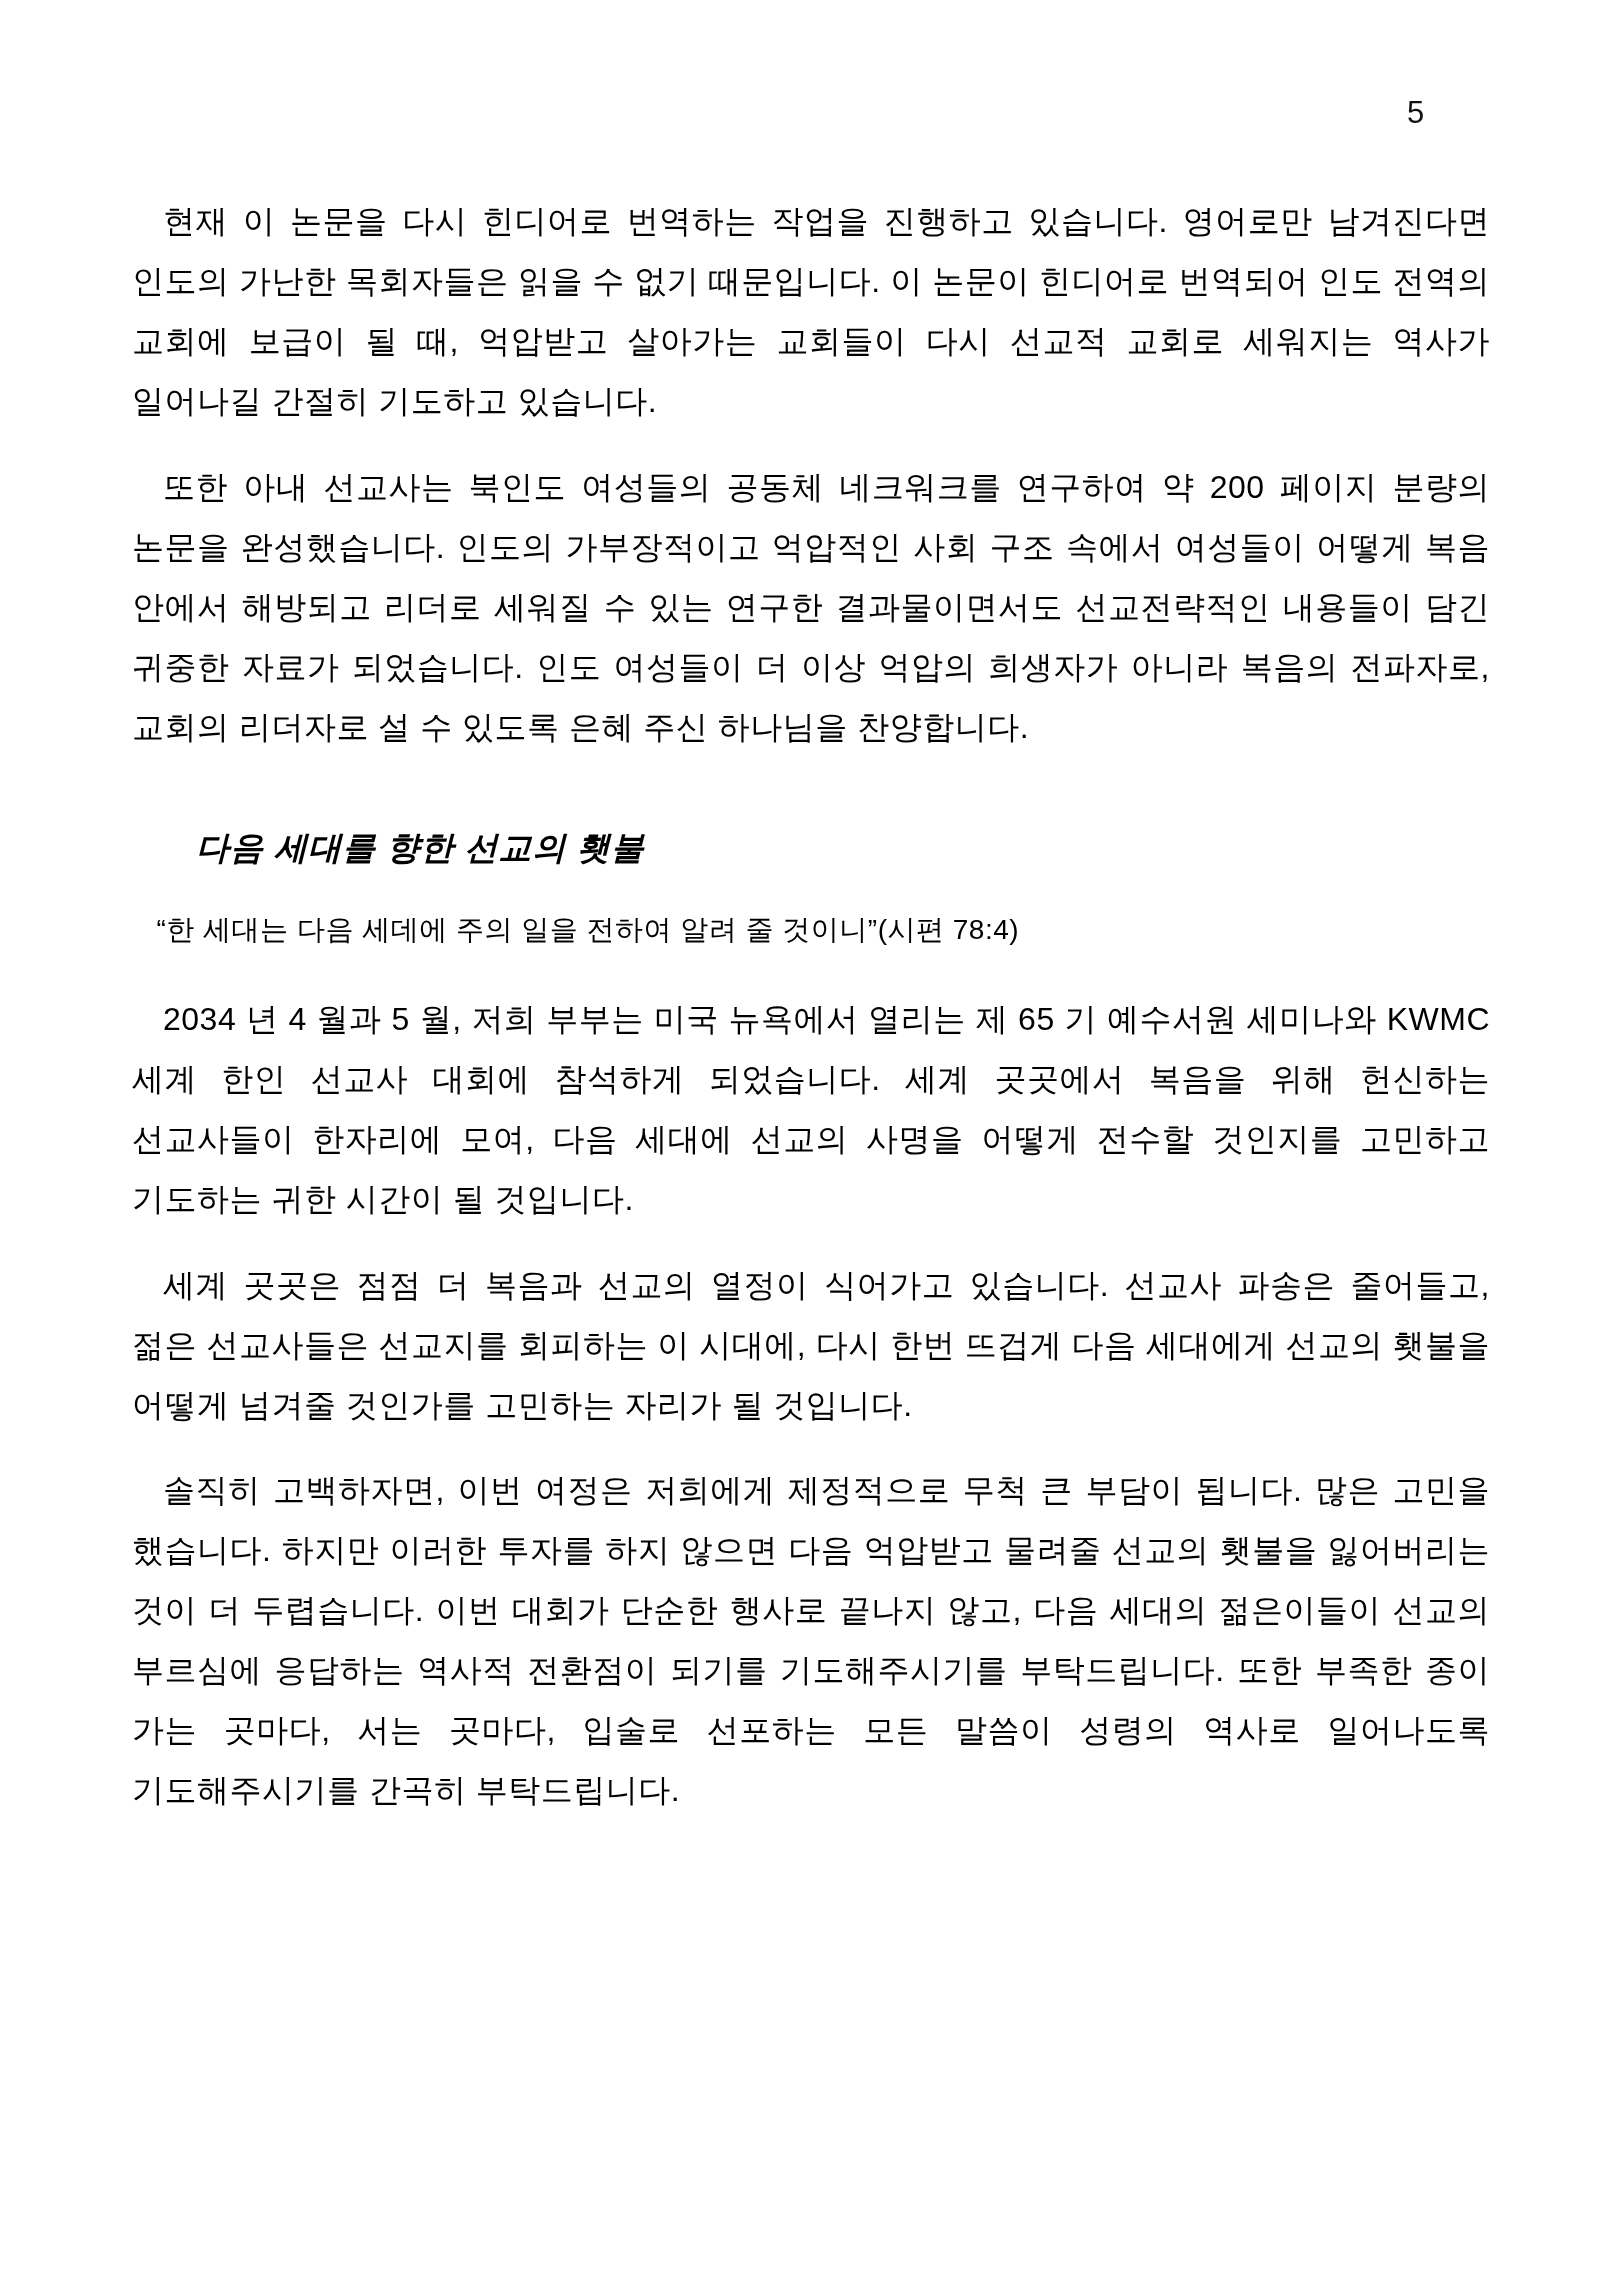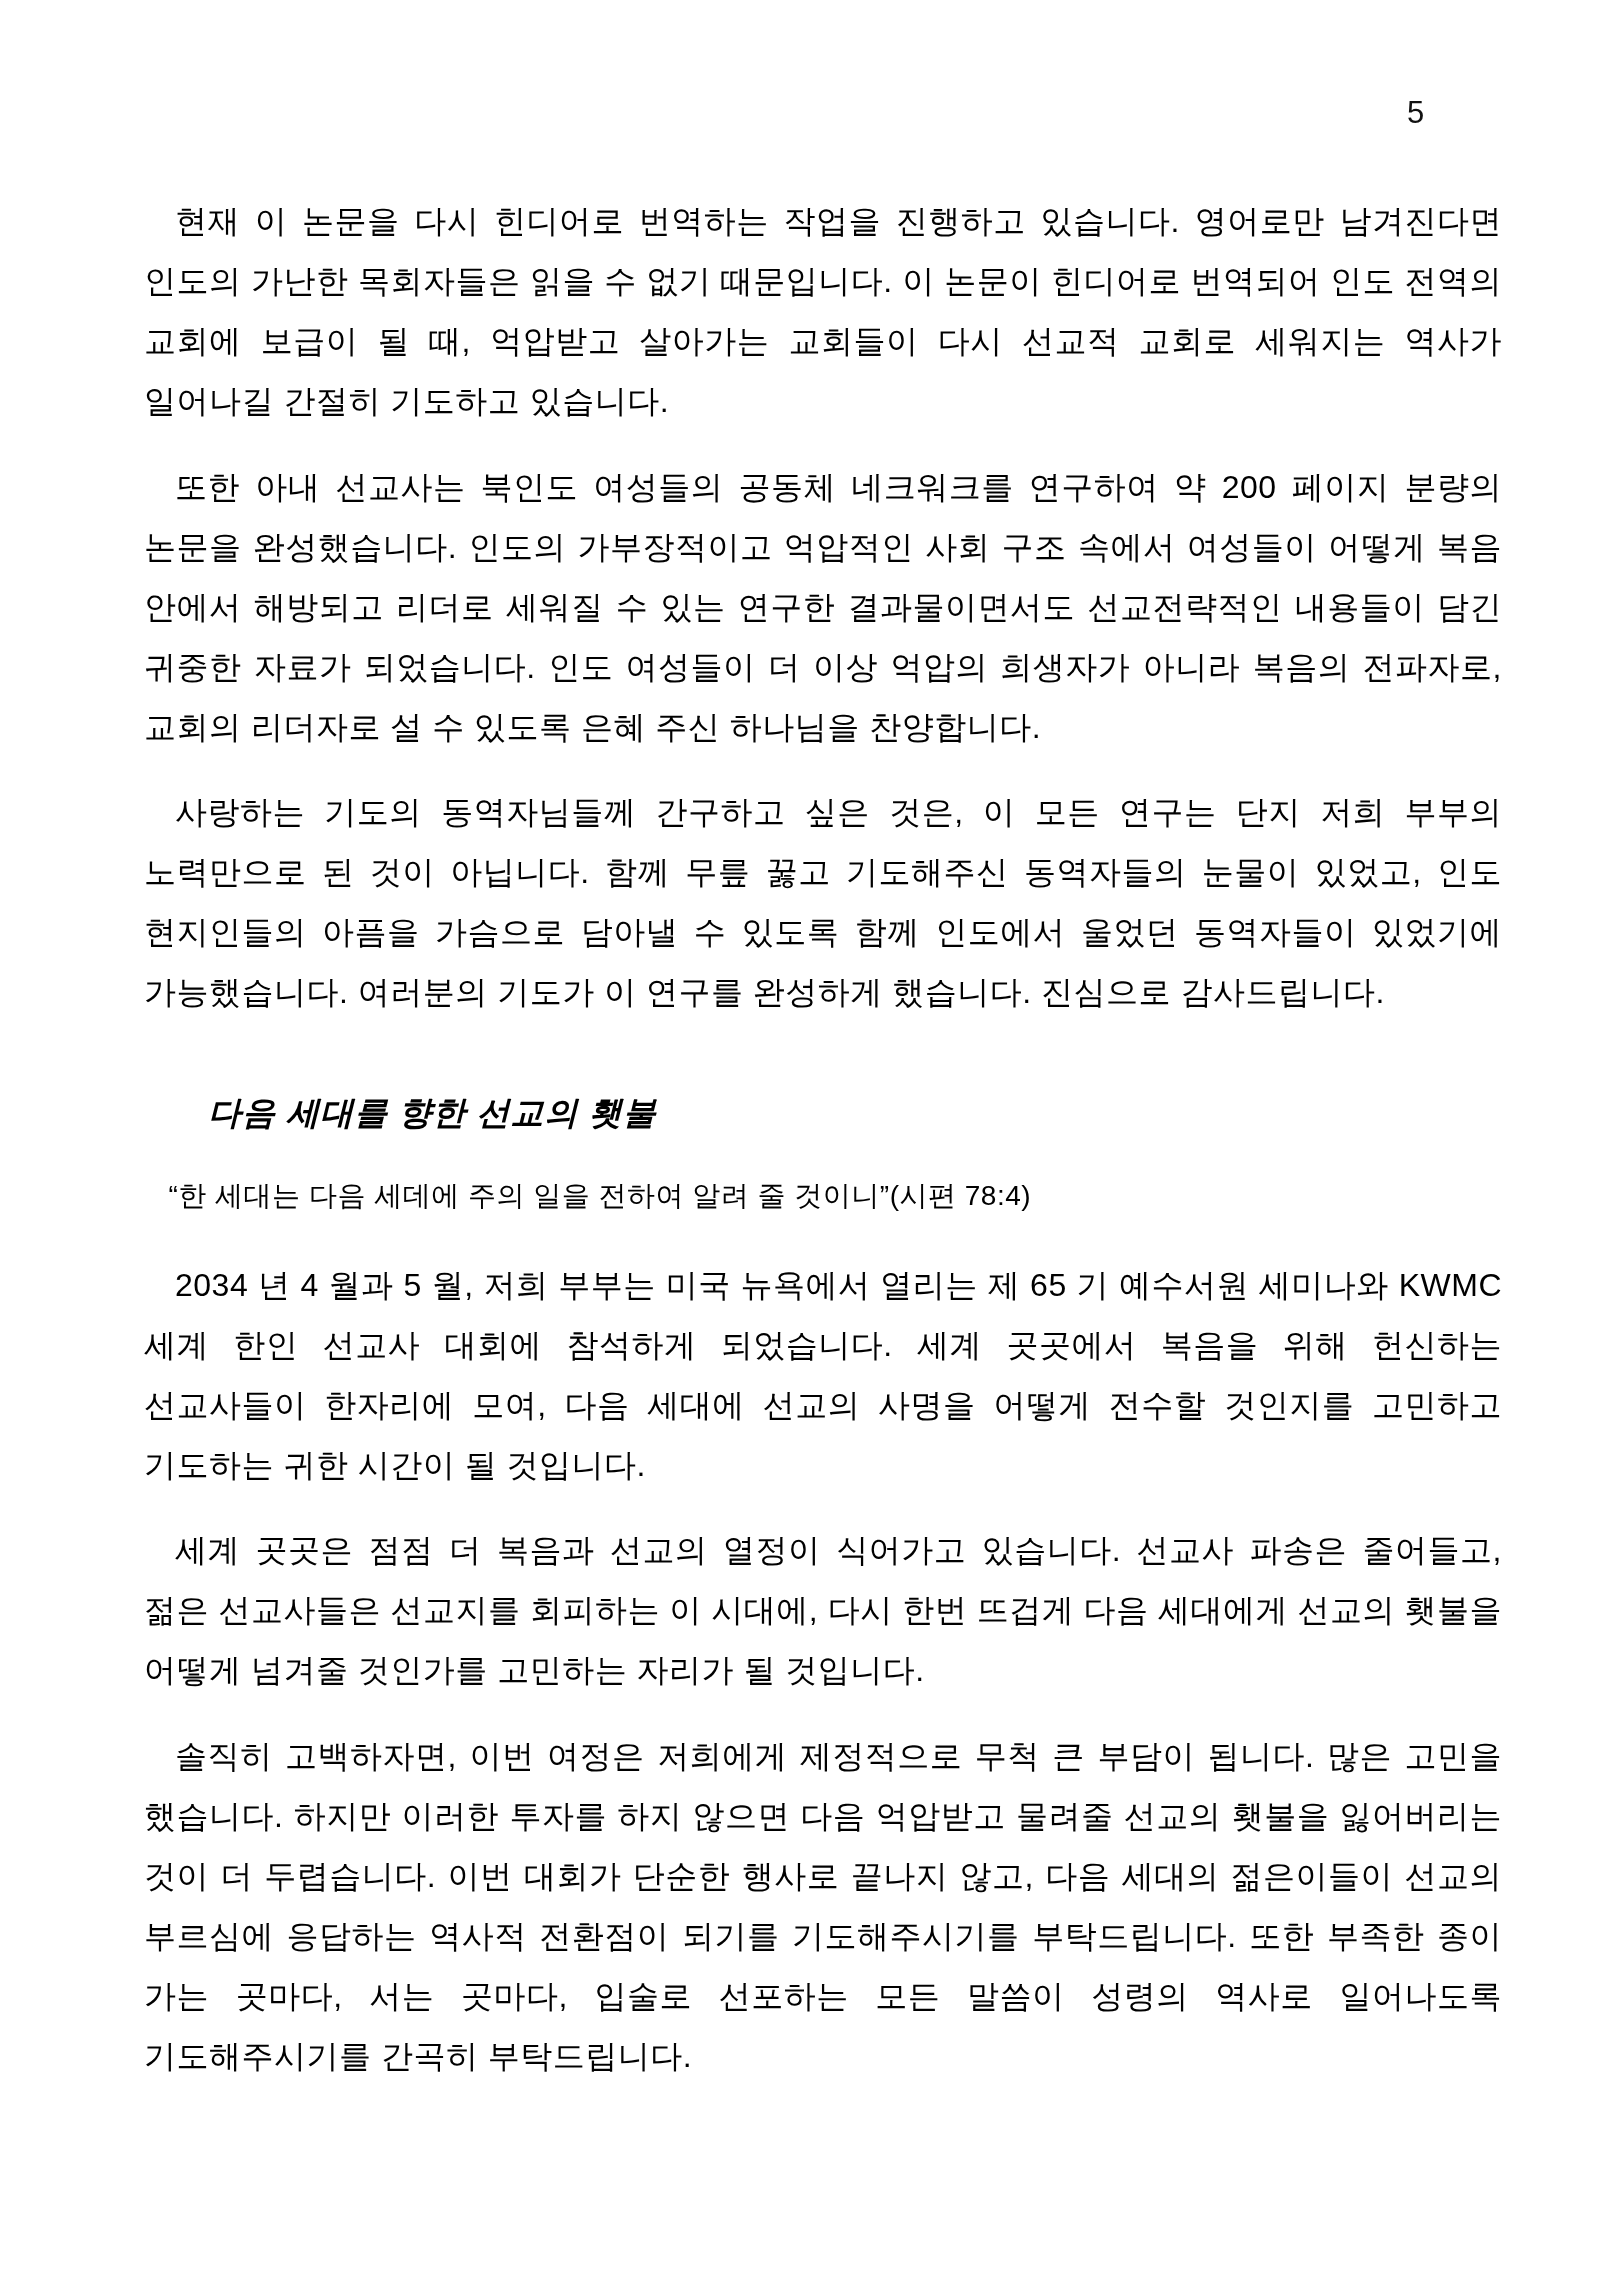--- a/index.html
+++ b/index.html
@@ -20,21 +20,21 @@
     position: absolute;
     top: 94px;
     left: 1407px;
     font-size: 31px;
     line-height: 37px;
     color: #111111;
   }
   .content {
     position: absolute;
     top: 191px;
-    left: 144px;
+    left: 132px;
     width: 1358px;
   }
   .para {
     margin: 0 0 25.5px 0;
     font-size: 32px;
     line-height: 60px;
     text-align: justify;
     text-indent: 31px;
     letter-spacing: 0.5px;
     word-break: keep-all;
@@ -66,21 +66,20 @@
 <div class="page">
 
   <div class="page-number">5</div>
 
   <div class="content">
 
     <p class="para">현재 이 논문을 다시 힌디어로 번역하는 작업을 진행하고 있습니다. 영어로만 남겨진다면 인도의 가난한 목회자들은 읽을 수 없기 때문입니다. 이 논문이 힌디어로 번역되어 인도 전역의 교회에 보급이 될 때, 억압받고 살아가는 교회들이 다시 선교적 교회로 세워지는 역사가 일어나길 간절히 기도하고 있습니다.</p>
 
     <p class="para"><span>또한 아내 선교사는 북인도 여성들의 공동체 네크워크를 연구하여 약 200 페이지 분량의 논문을 완성했습니다. 인도의 가부장적이고 억압적인 사회 구조 속에서 여성들이 어떻게 복음 안에서 해방되고 리더로 세워질 수 있는 연구한 결과물이면서도 선교전략적인 </span><span class="emph">내용들이</span><span> 담긴 귀중한 자료가 되었습니다. 인도 여성들이 더 이상 억압의 희생자가 아니라 복음의 전파자로, 교회의 리더자로 설 수 있도록 은혜 주신 하나님을 찬양합니다.</span></p>
 
-    <p class="para">사랑하는 기도의 동역자님들께 간구하고 싶은 것은, 이 모든 연구는 단지 저희 부부의 노력만으로 된 것이 아닙니다. 함께 무릎 꿇고 기도해주신 동역자들의 눈물이 있었고, 인도 현지인들의 아픔을 가슴으로 담아낼 수 있도록 함께 인도에서 울었던 동역자들이 있었기에 가능했습니다. 여러분의 기도가 이 연구를 완성하게 했습니다. 진심으로 감사드립니다.</p>
 
     <h2 class="section-heading">다음 세대를 향한 선교의 횃불</h2>
 
     <p class="scripture-quote">“한 세대는 다음 세데에 주의 일을 전하여 알려 줄 것이니”(시편 78:4)</p>
 
     <p class="para">2034 년 4 월과 5 월, 저희 부부는 미국 뉴욕에서 열리는 제 65 기 예수서원 세미나와 KWMC 세계 한인 선교사 대회에 참석하게 되었습니다. 세계 곳곳에서 복음을 위해 헌신하는 선교사들이 한자리에 모여, 다음 세대에 선교의 사명을 어떻게 전수할 것인지를 고민하고 기도하는 귀한 시간이 될 것입니다.</p>
 
     <p class="para">세계 곳곳은 점점 더 복음과 선교의 열정이 식어가고 있습니다. 선교사 파송은 줄어들고, 젊은 선교사들은 선교지를 회피하는 이 시대에, 다시 한번 뜨겁게 다음 세대에게 선교의 횃불을 어떻게 넘겨줄 것인가를 고민하는 자리가 될 것입니다.</p>
 
     <p class="para">솔직히 고백하자면, 이번 여정은 저희에게 제정적으로 무척 큰 부담이 됩니다. 많은 고민을 했습니다. 하지만 이러한 투자를 하지 않으면 다음 억압받고 물려줄 선교의 횃불을 잃어버리는 것이 더 두렵습니다. 이번 대회가 단순한 행사로 끝나지 않고, 다음 세대의 젊은이들이 선교의 부르심에 응답하는 역사적 전환점이 되기를 기도해주시기를 부탁드립니다. 또한 부족한 종이 가는 곳마다, 서는 곳마다, 입술로 선포하는 모든 말씀이 성령의 역사로 일어나도록 기도해주시기를 간곡히 부탁드립니다.</p>

